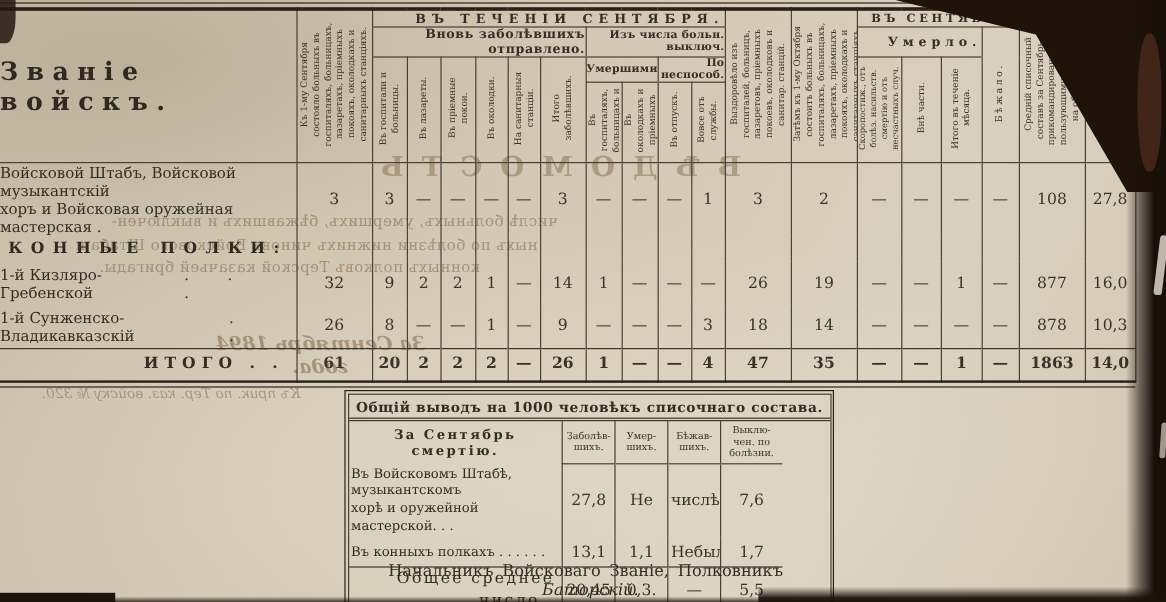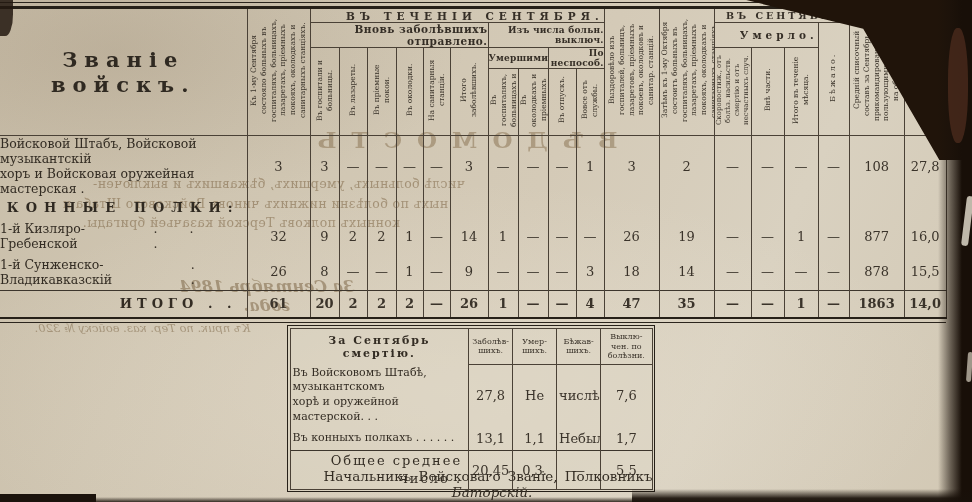--- a/index.html
+++ b/index.html
@@ -30,21 +30,21 @@
     padding:3px 0 3px 0;width:946px;
   }
   table.main{
     border-collapse:collapse;table-layout:fixed;width:946px;
     border-top:3px solid #262018;border-bottom:2.6px solid #262018;
     border-right:1px solid #4a4136;
   }
   table.main td{overflow:hidden;padding:0;vertical-align:middle;}
   td.cap{ 
     border-right:1px solid #4a4136;border-bottom:1.1px solid #4a4136;
-    text-align:center;font-size:21px;font-weight:bold;letter-spacing:7px;color:#2f2921;
+    text-align:left;font-size:21px;font-weight:bold;letter-spacing:7px;color:#2f2921;
   }
   td.band{
     border-left:1px solid #4a4136;border-bottom:1px solid #4a4136;
     text-align:right;font-weight:bold;color:#352e26;
   }
   .band-big{font-size:10.5px;letter-spacing:5px;}
   .band-mid{font-size:10.5px;letter-spacing:.5px;font-weight:bold;}
   .band-sm{font-size:9px;letter-spacing:.2px;}
   .band-umerlo{font-size:10.5px;letter-spacing:4px;}
   td.vt{border-left:1px solid #4a4136;border-bottom:1.1px solid #4a4136;
@@ -271,21 +271,21 @@
             <td class="num">—</td>
             <td class="num">—</td>
             <td class="num">3</td>
             <td class="num">18</td>
             <td class="num">14</td>
             <td class="num">—</td>
             <td class="num">—</td>
             <td class="num">—</td>
             <td class="num">—</td>
             <td class="num">878</td>
-            <td class="num">15,5</td>
+            <td class="num">10,3</td>
           </tr>
     <tr class="total" style="height:28px">
       <td class="lbl">ИТОГО . .</td>
     <td class="num">61</td>
             <td class="num">20</td>
             <td class="num">2</td>
             <td class="num">2</td>
             <td class="num">2</td>
             <td class="num">—</td>
             <td class="num">26</td>
@@ -301,20 +301,21 @@
             <td class="num">—</td>
             <td class="num">1863</td>
             <td class="num">14,0</td>
           </tr>
   </tbody>
       </table>
   </div>
 
   <div class="sub-frame">
     <div class="sub-inner">
+      <div class="sub-title">Общій выводъ на 1000 человѣкъ списочнаго состава.</div>
       <table class="sub">
         <colgroup>
           <col style="width:178px">
             <col style="width:44px">
             <col style="width:44px">
             <col style="width:44px">
             <col style="width:51px">
         </colgroup>
         <tbody>
             <tr style="height:36px">

